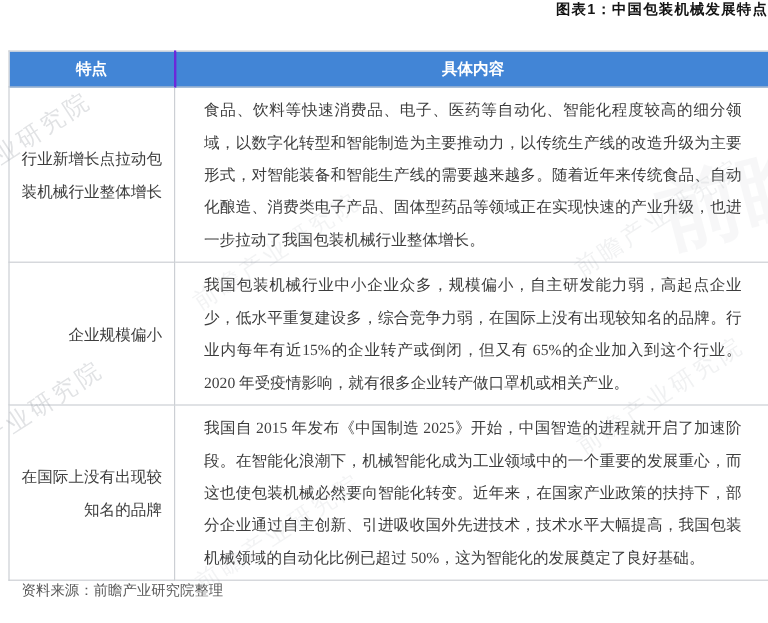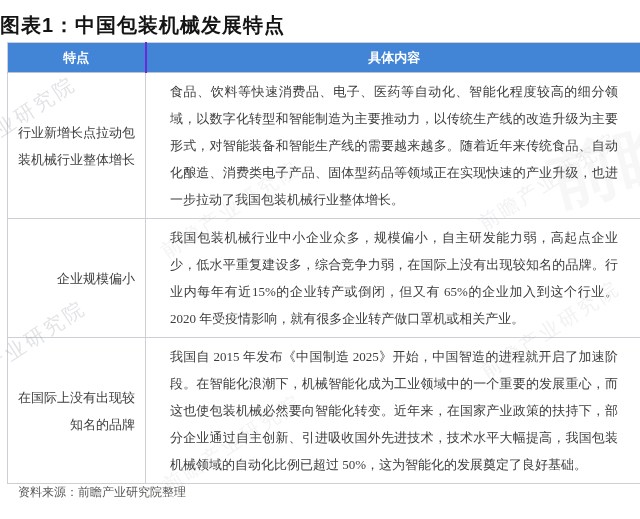--- a/index.html
+++ b/index.html
@@ -6,23 +6,22 @@
   html, body { background: #ffffff; }
   .page {
     position: relative;
     width: 640px;
     height: 519px;
     background: #ffffff;
     overflow: hidden;
     font-family: "Liberation Sans", sans-serif;
   }
   .title {
-    padding-top: 12px;
-    text-align: left;
-    font-size: 20px;
+    text-align: right;
+    font-size: 12px;
     font-weight: bold;
     color: #141414;
     letter-spacing: 1px;
   }
   table.features {
     position: absolute;
     left: 7px;
     top: 42px;
     width: 636px;
     border-collapse: collapse;

